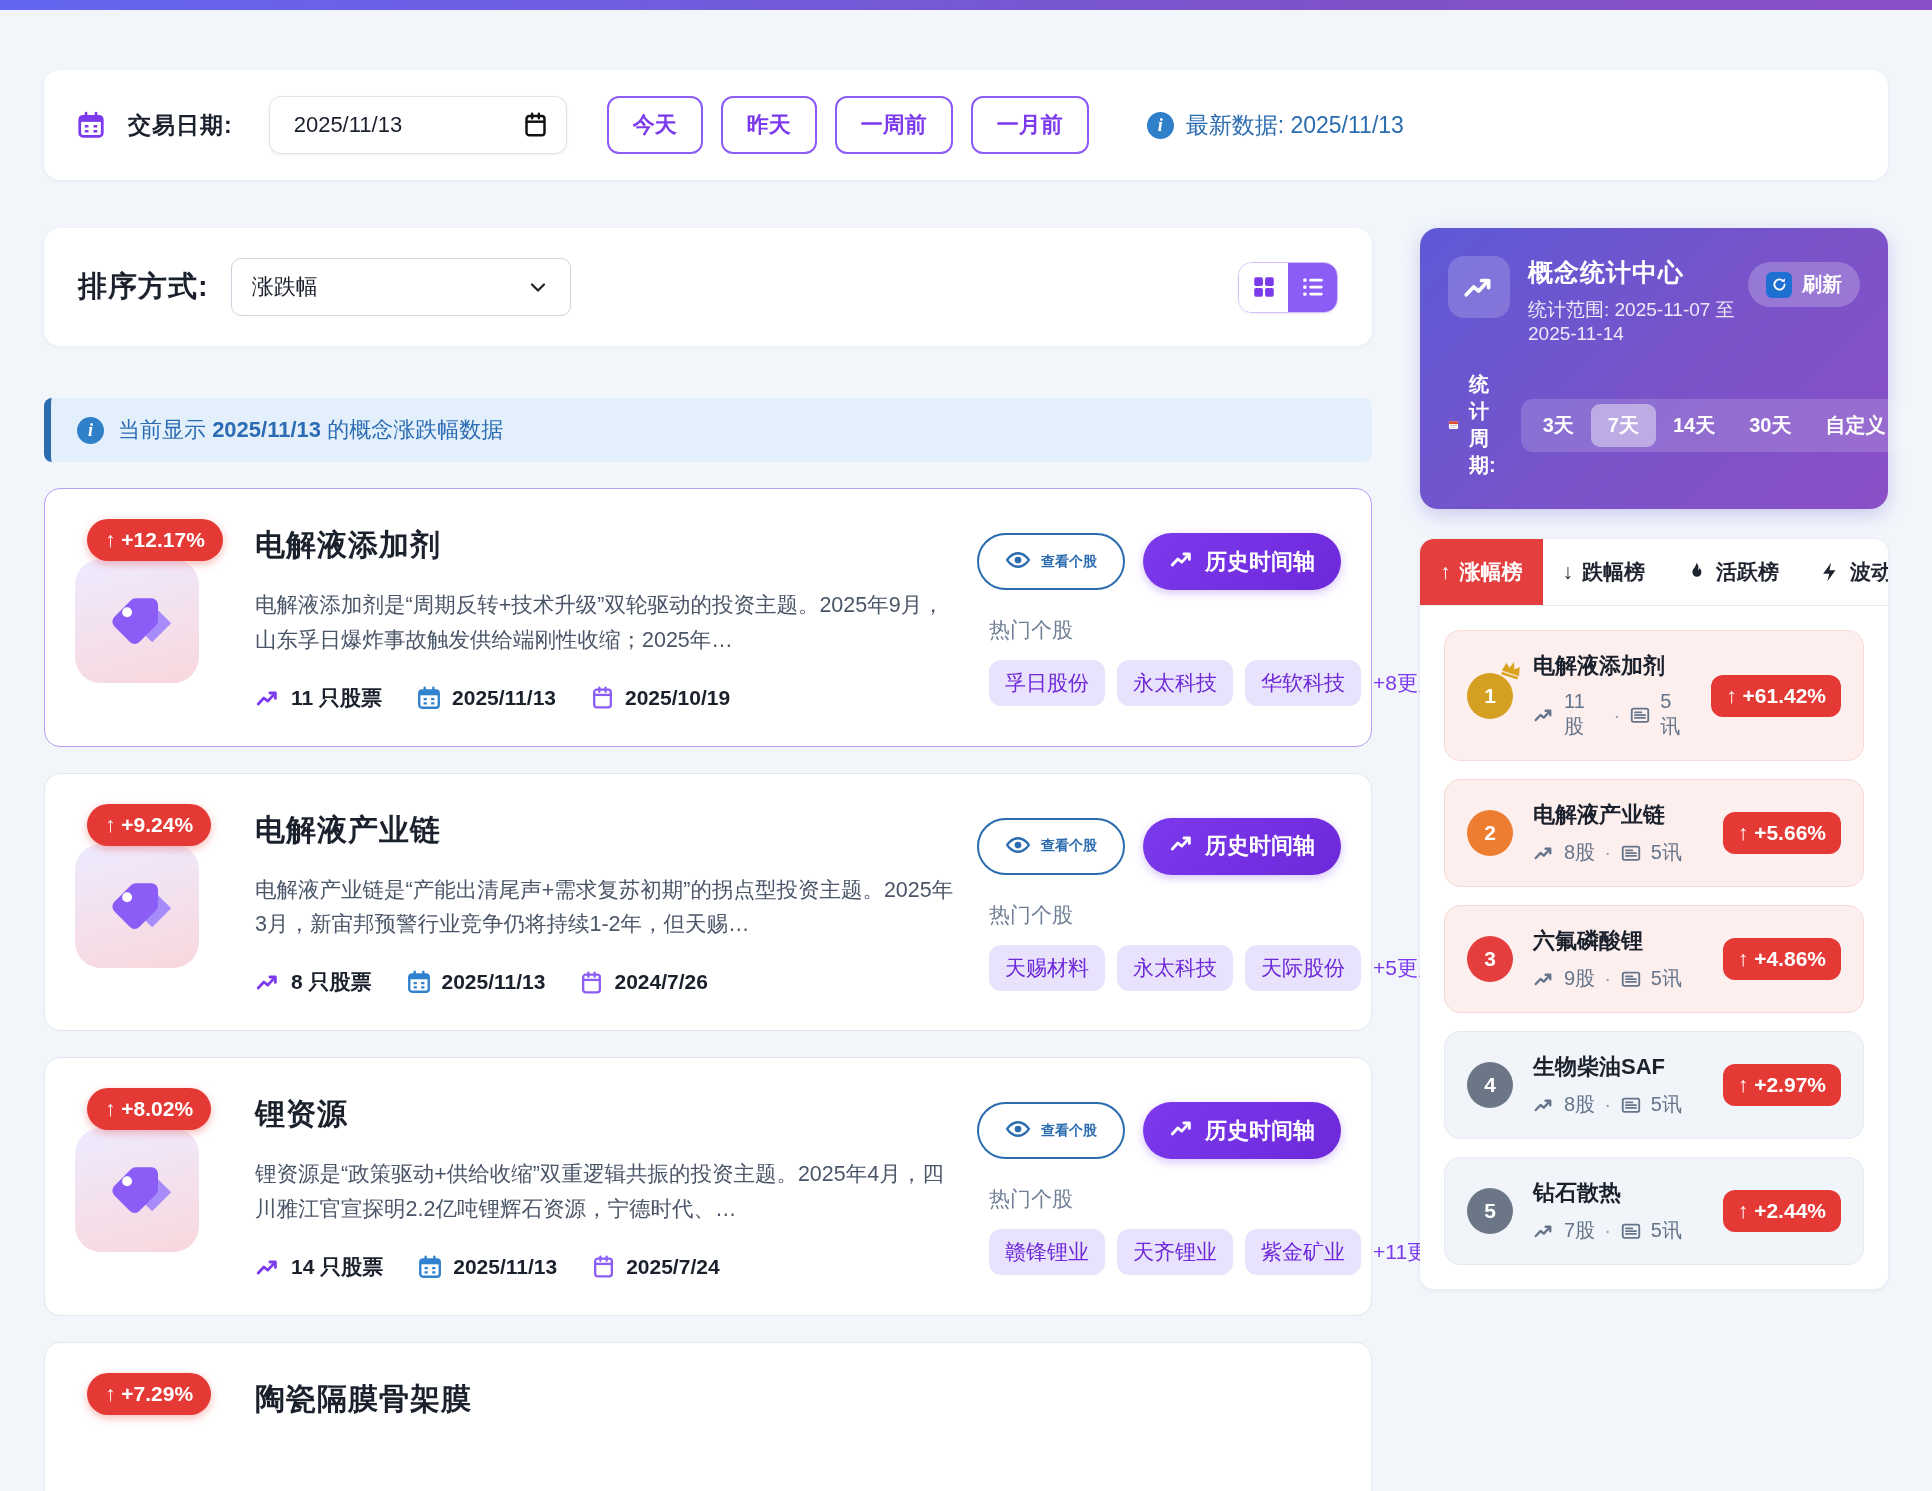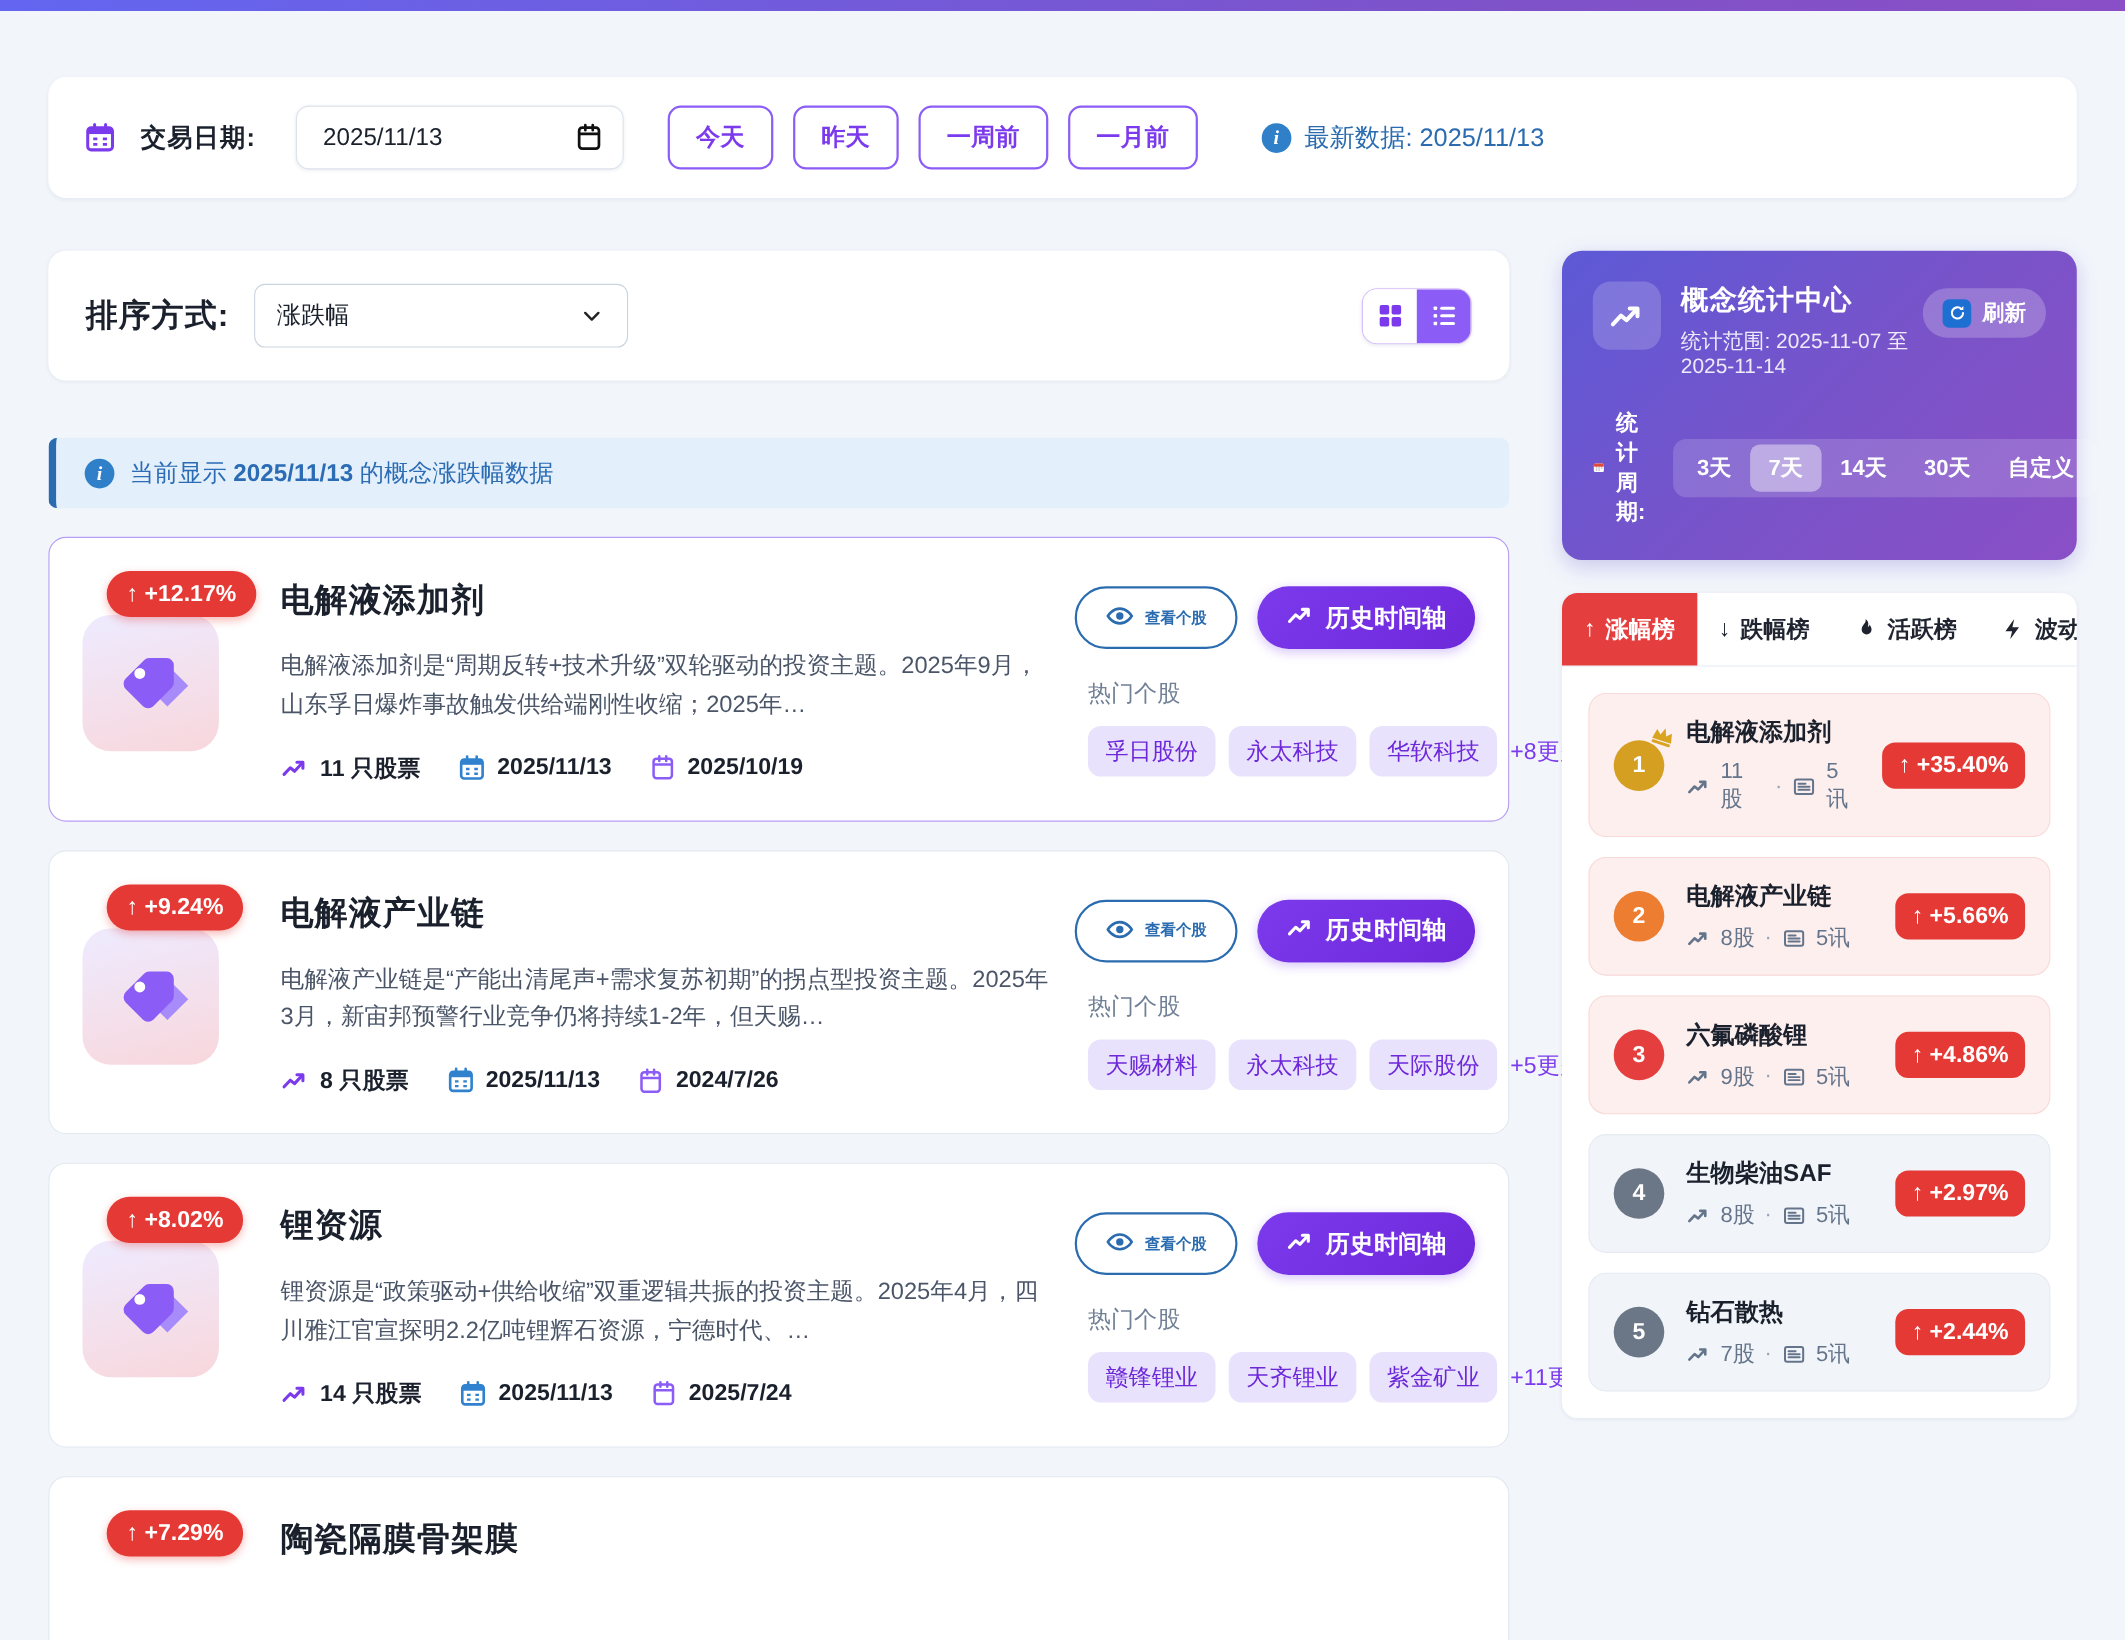--- a/index.html
+++ b/index.html
@@ -68,21 +68,21 @@
   .concept { border:1px solid #e2e8f0; border-radius:16px; background:#fff; margin-top:26px;
     padding:30px 30px 34px 30px; display:flex; gap:30px; min-height:238px; }
   .concept.hl { border:1.5px solid #b79df5; }
   .thumb-wrap { position:relative; flex:none; width:150px; padding-top:40px; }
   .thumb {
     width:124px; height:124px; border-radius:26px;
     background:linear-gradient(165deg,#efe9fc 10%,#f8d8de 95%);
     display:flex; align-items:center; justify-content:center;
   }
   .chg-badge {
-    position:absolute; top:0; left:22px; background:#e53935; color:#fff; font-weight:bold;
+    position:absolute; top:0; left:12px; background:#e53935; color:#fff; font-weight:bold;
     font-size:21px; border-radius:999px; padding:9px 18px; white-space:nowrap;
     box-shadow:0 3px 8px rgba(229,57,53,.35);
   }
   .c-mid { flex:1; min-width:0; padding-top:6px; }
   .c-title { font-size:30px; font-weight:bold; letter-spacing:1px; }
   .c-desc { margin-top:22px; font-size:21.5px; line-height:1.62; color:#4a5568; }
   .c-meta { margin-top:26px; display:flex; align-items:center; gap:34px; font-size:21px; }
   .meta-item { display:flex; align-items:center; gap:10px; font-weight:bold; color:#1a202c; white-space:nowrap; }
   .mi-chart { color:#7c3aed; display:flex; }
   .mi-cal { color:#3182ce; display:flex; }
@@ -621,21 +621,21 @@
                 <span>11股</span>
                 <span class="dotsep">·</span>
                 <span class="ric">
                     <svg width="22" height="22" viewBox="0 0 24 24">
                       <use href="#i-news"></use>
                     </svg>
                   </span>
                 <span>5讯</span>
               </div>
             </div>
-            <div class="rank-chg">↑ +35.40%</div>
+            <div class="rank-chg">↑ +61.42%</div>
           </div>
 
           <div class="rank-item hot">
             <div class="rank-circle rc-orange">
                 <span>2</span>
               </div>
             <div class="rank-info">
               <div class="rank-title">电解液产业链</div>
               <div class="rank-meta">
                 <span class="ric">

